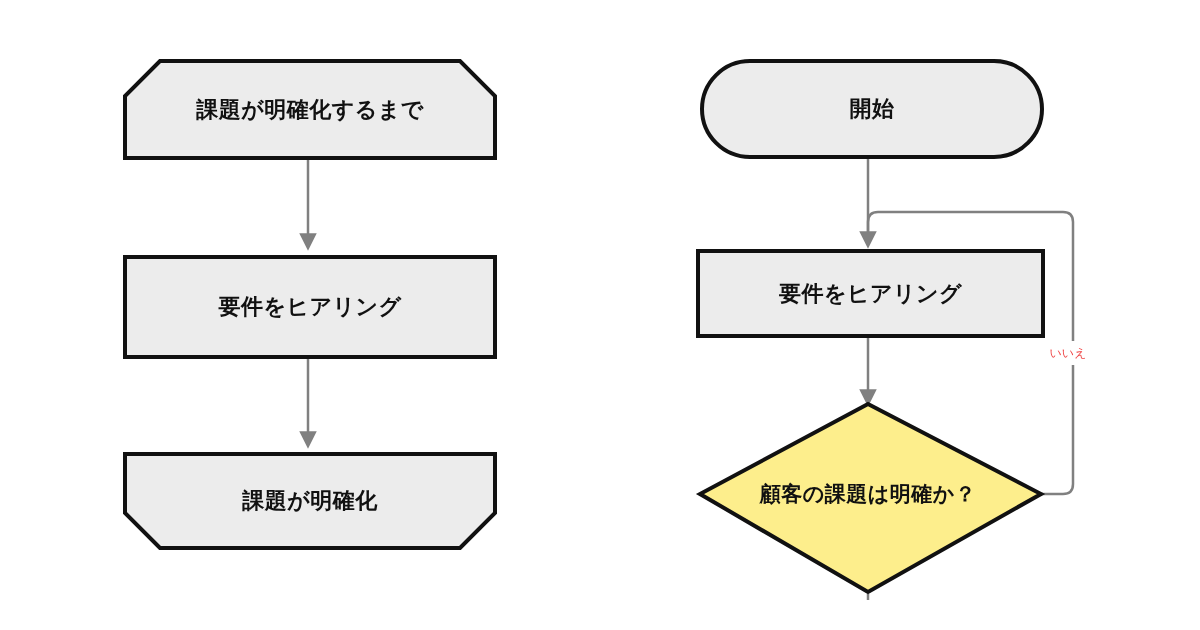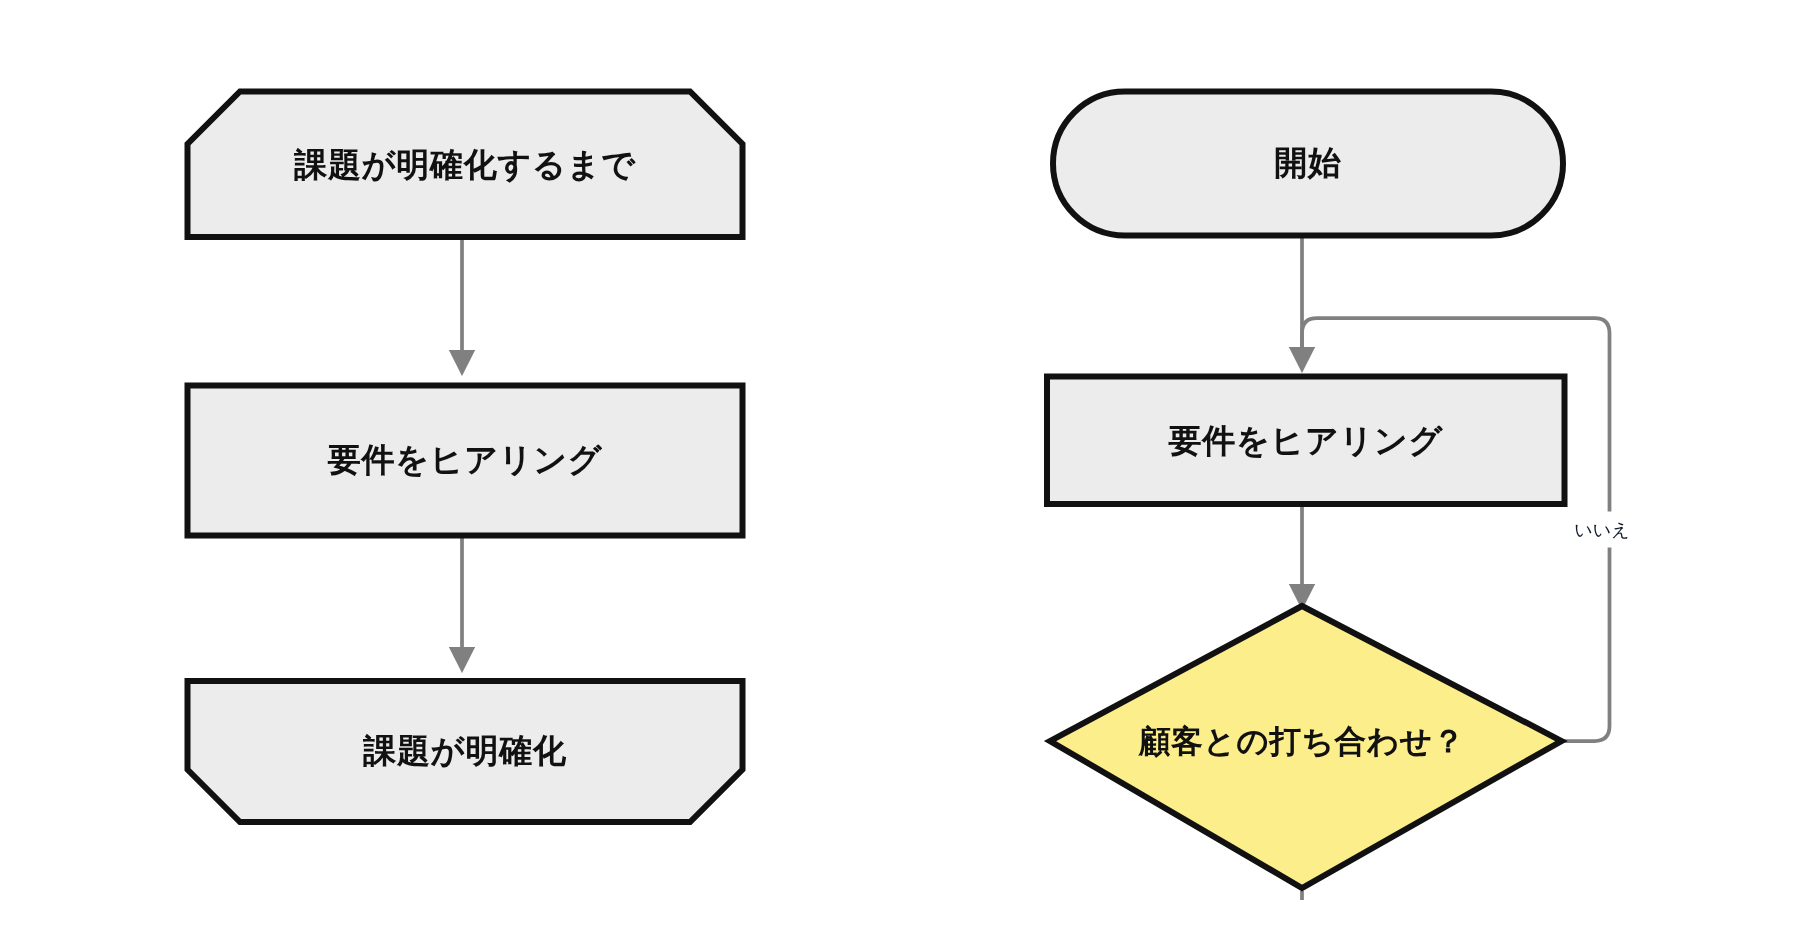--- a/index.html
+++ b/index.html
@@ -40,21 +40,21 @@
     pointer-events: none;
   }
   .node-label.size-lg { font-size: 22px; }
   .node-label.size-md { font-size: 21px; }
   .edge-label {
     position: absolute;
     display: flex;
     align-items: center;
     justify-content: center;
     font-size: 12px;
-    color: #0f172a;
+    color: #ef4444;
     background: #ffffff;
     white-space: nowrap;
     padding: 1px 3px;
     pointer-events: none;
   }
 </style>
 </head>
 <body>
 
 <div id="canvas">
@@ -121,17 +121,17 @@
   <div class="node-label size-lg" style="left:125px; top:61px; width:370px; height:97px;">課題が明確化するまで</div>
 
   <div class="node-label size-lg" style="left:125px; top:257px; width:370px; height:100px;">要件をヒアリング</div>
 
   <div class="node-label size-lg" style="left:702px; top:61px; width:340px; height:96px;">開始</div>
 
   <div class="node-label size-lg" style="left:125px; top:454px; width:370px; height:94px;">課題が明確化</div>
 
   <div class="node-label size-lg" style="left:698px; top:251px; width:345px; height:85px;">要件をヒアリング</div>
 
-  <div class="node-label size-md" style="left:698px; top:466px; width:340px; height:56px;">顧客との打ち合わせ？</div>
+  <div class="node-label size-md" style="left:698px; top:466px; width:340px; height:56px;">顧客の課題は明確か？</div>
 
   <div class="edge-label" style="left:1043px; top:341px; width:44px; height:22px;">いいえ</div>
 
 </div>
 
 </body></html>

